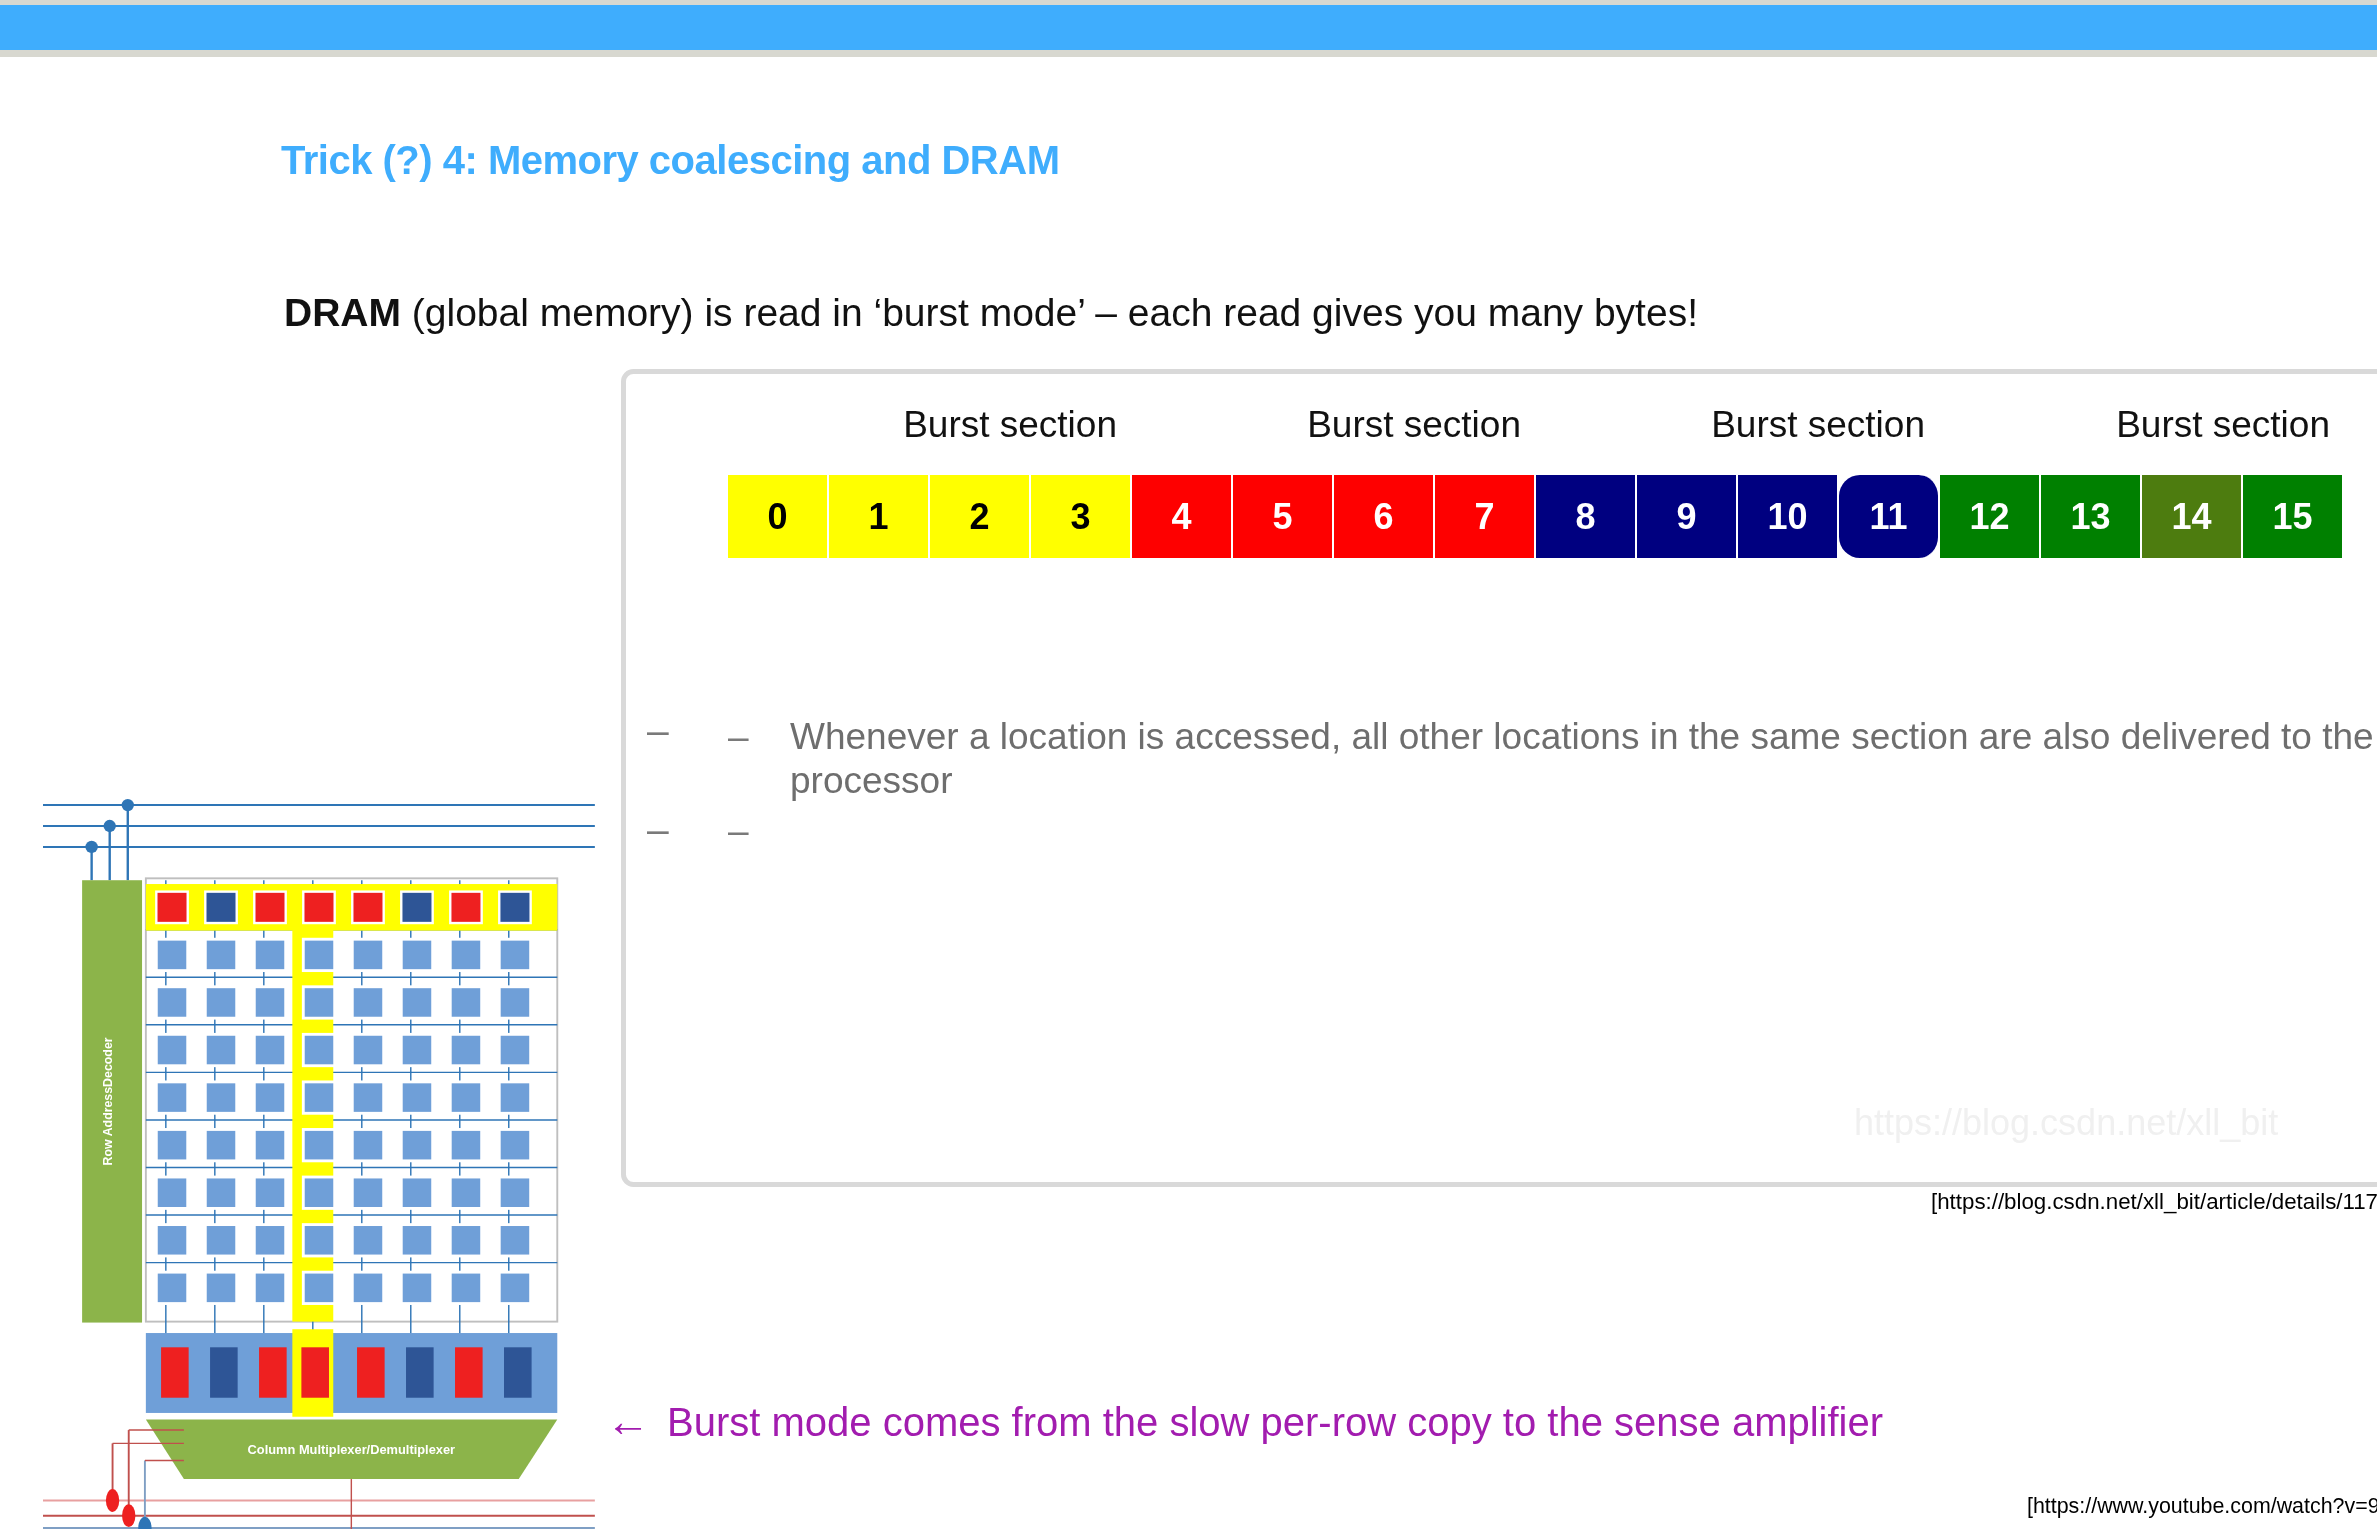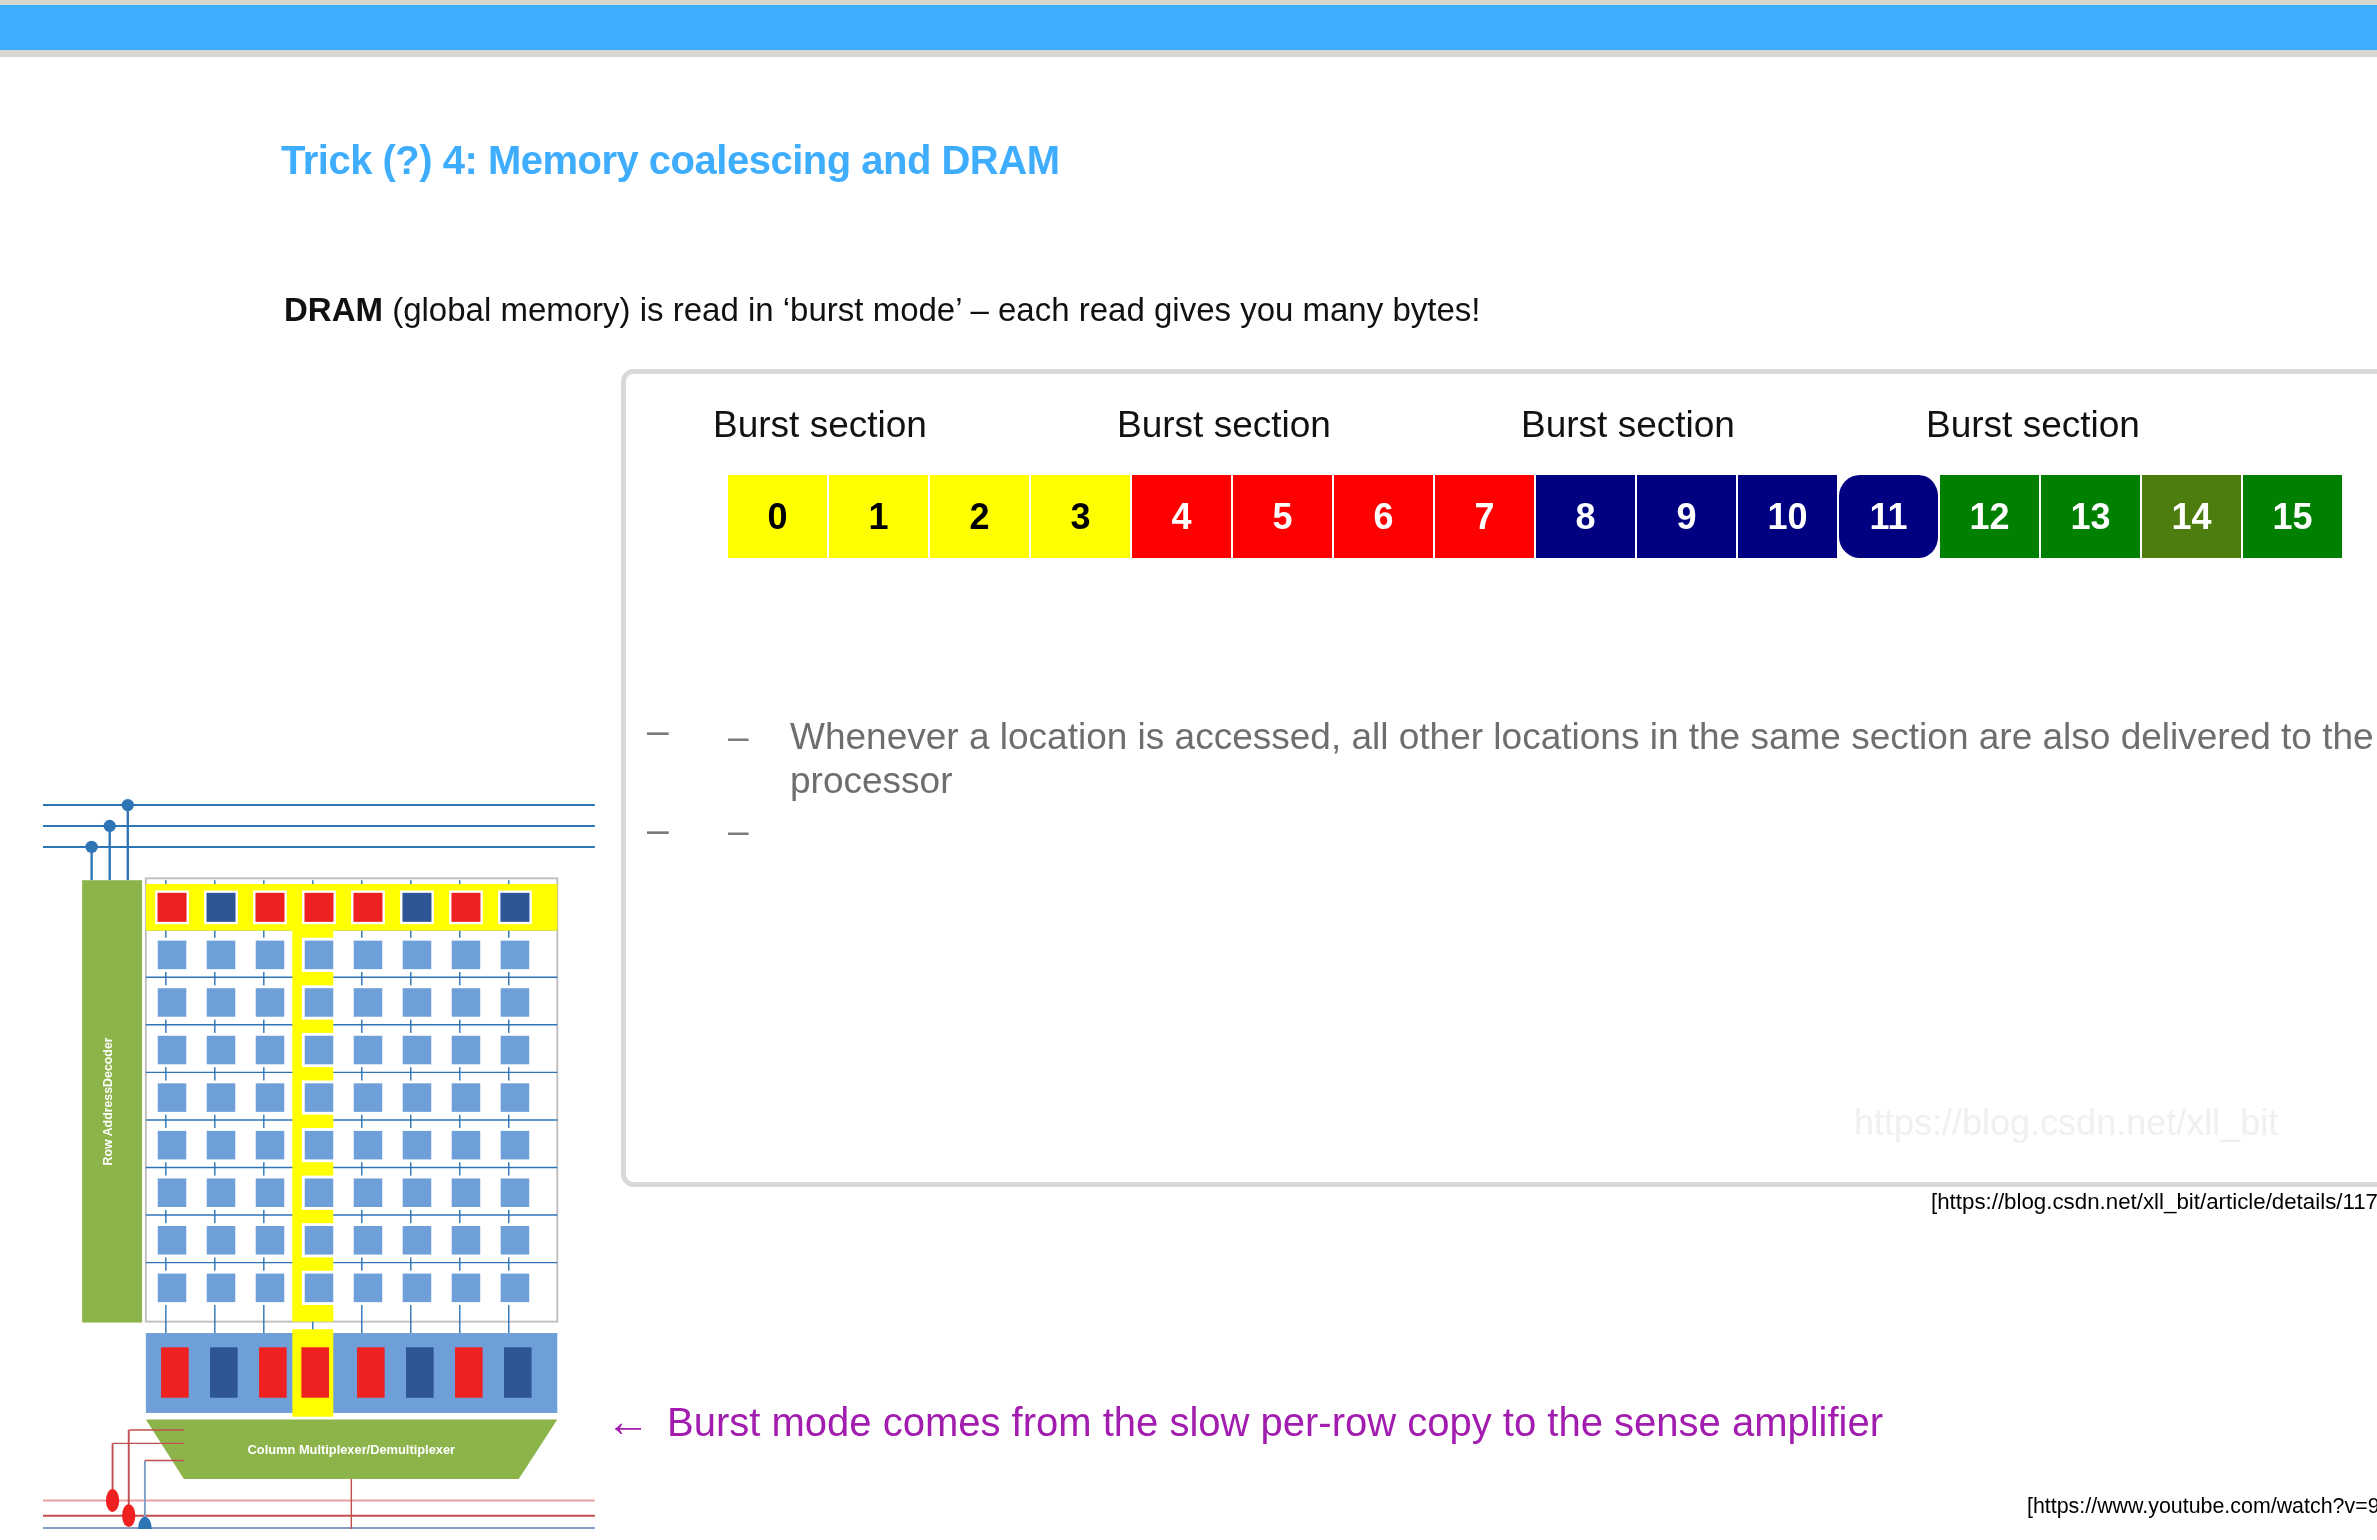--- a/index.html
+++ b/index.html
@@ -38,21 +38,21 @@
     font-weight: bold;
     color: #3fadfd;
     letter-spacing: -0.5px;
     white-space: nowrap;
   }
 
   
   .subtitle {
     position: absolute;
     left: 284px; top: 291px;
-    font-size: 33px;
+    font-size: 39px;
     color: #111111;
     white-space: nowrap;
   }
   .subtitle b { font-weight: bold; }
 
   
   .content-box {
     position: absolute;
     left: 621px; top: 369px;
     width: 1795px; height: 818px;
@@ -65,21 +65,21 @@
   
   .burst-headers {
     position: absolute;
     left: 713px; top: 404px;
     width: 1617px; height: 52px;
   }
   .burst-header {
     position: absolute;
     top: 0;
     width: 404px;
-    text-align: left;
+    text-align: right;
     font-size: 37px;
     color: #111111;
     white-space: nowrap;
   }
 
   
   .cells-row {
     position: absolute;
     left: 728px; top: 475px;
     display: flex;

